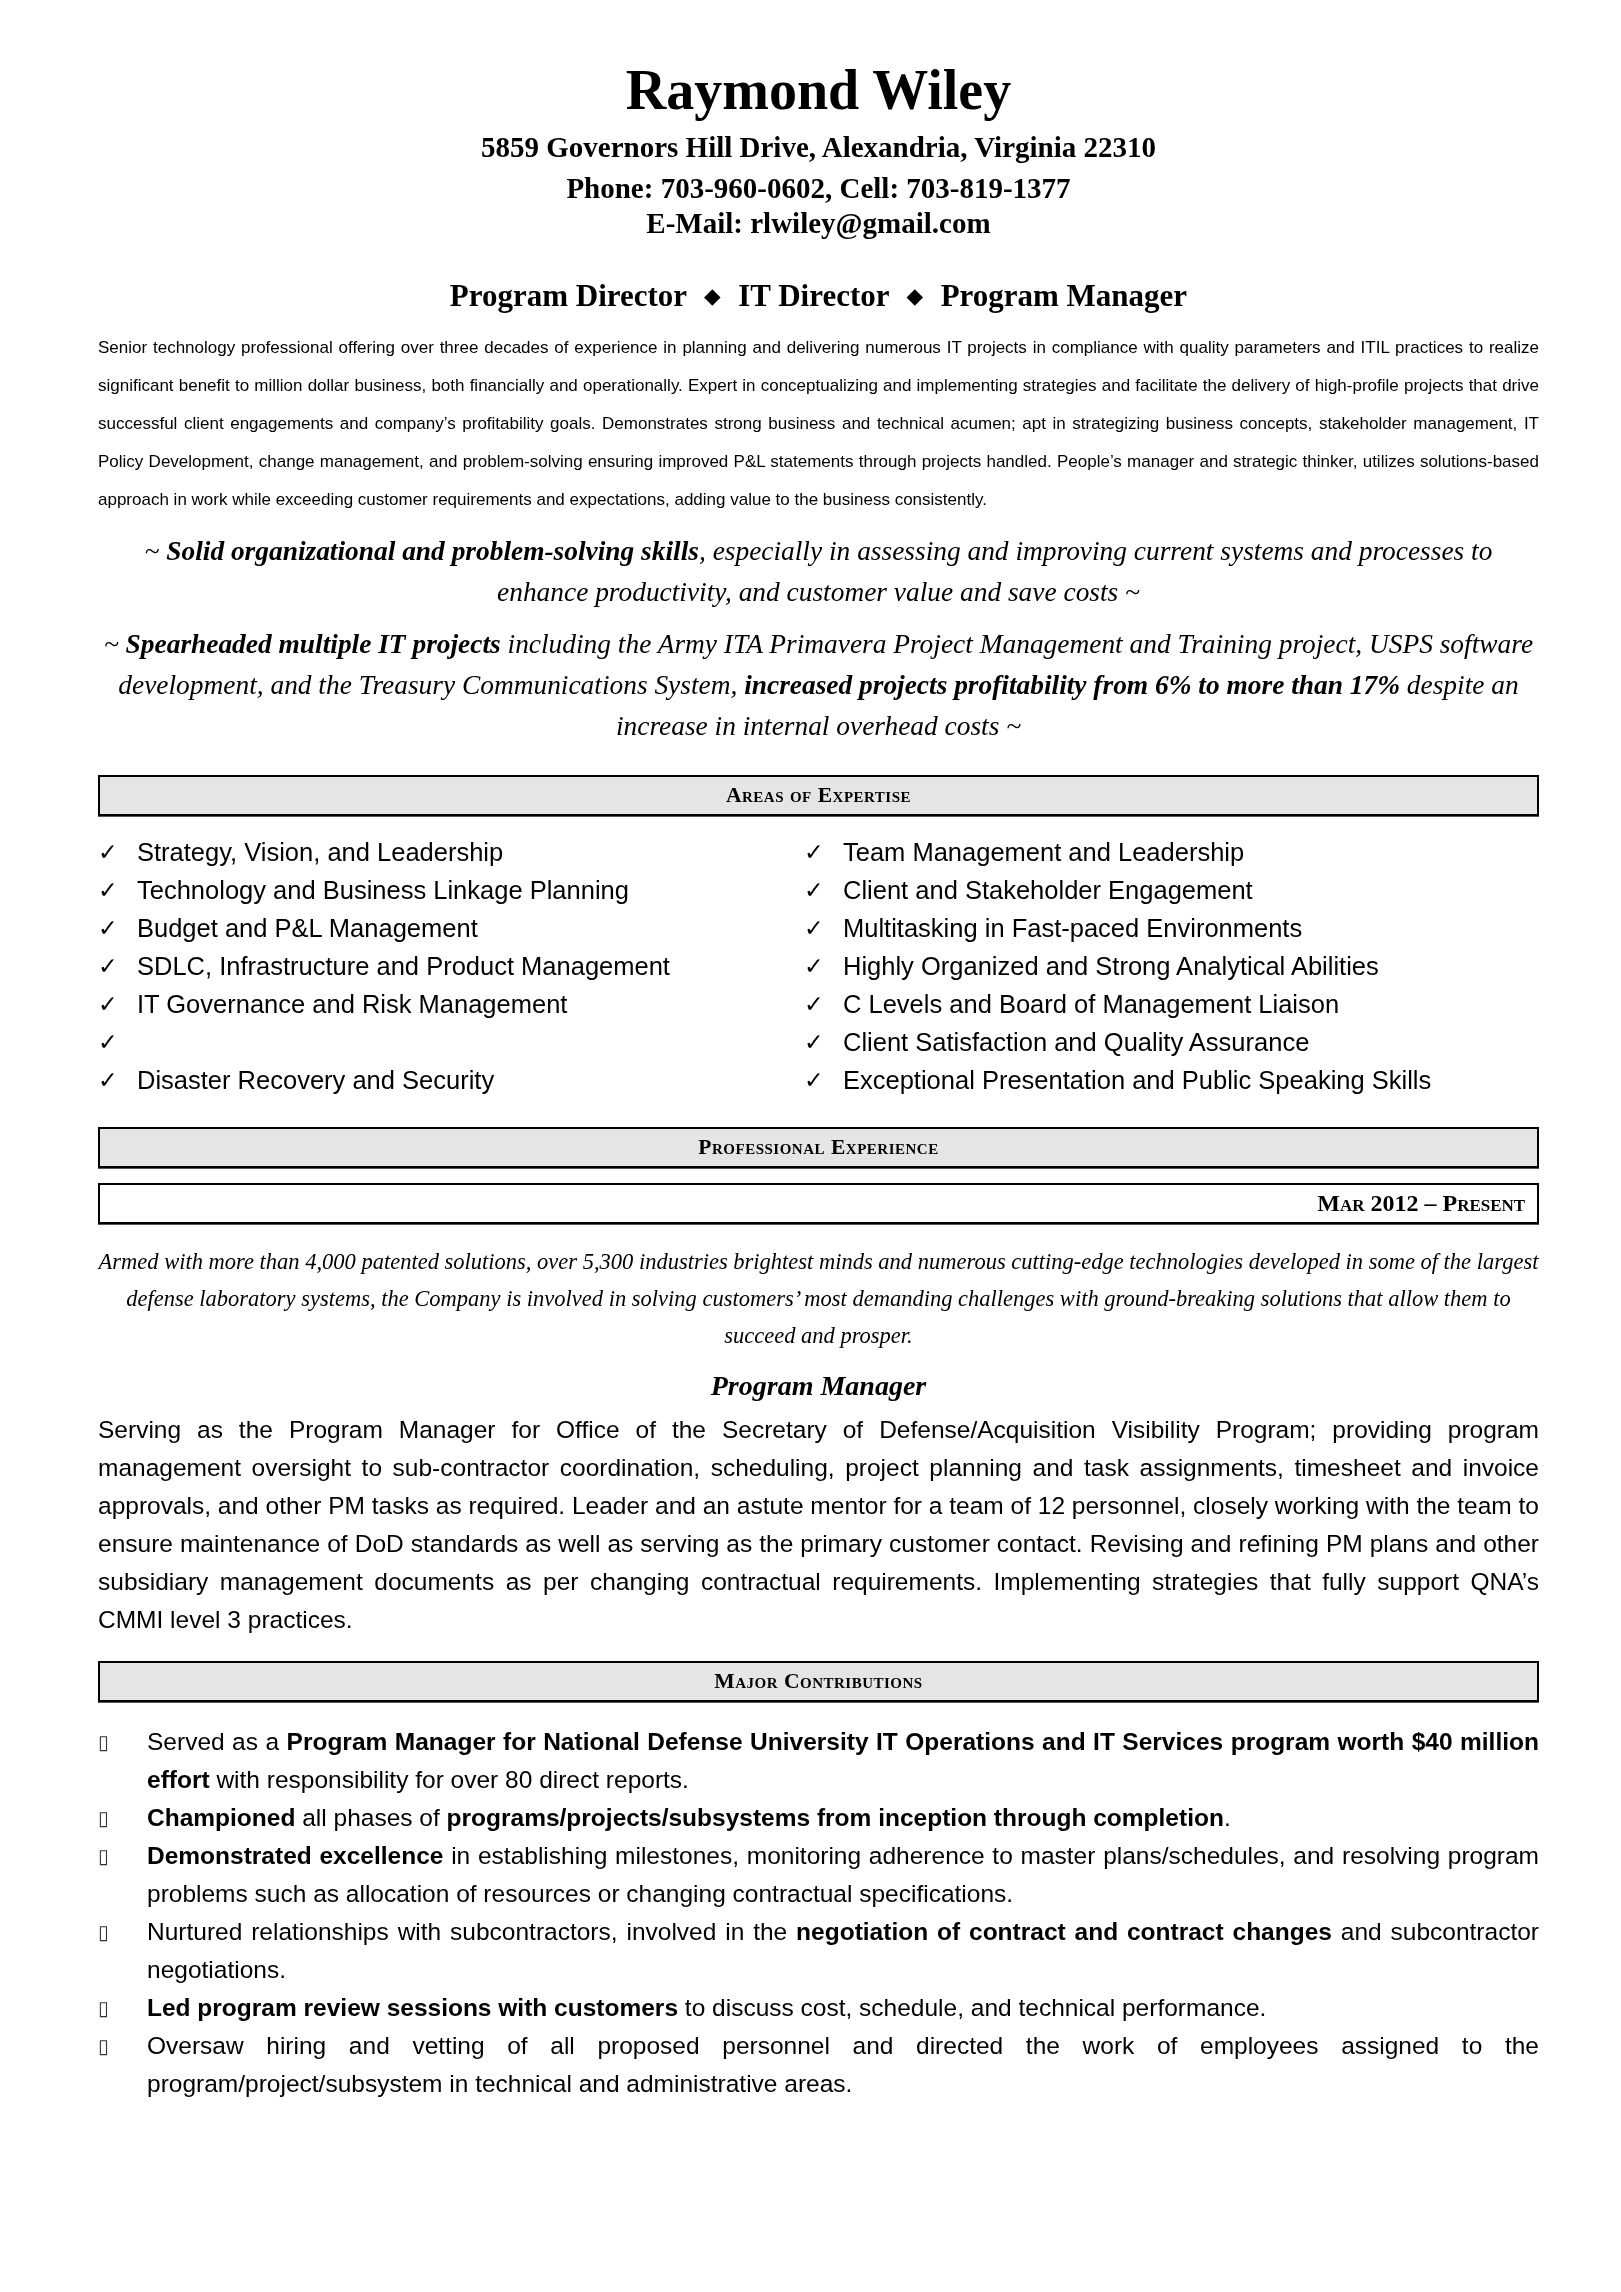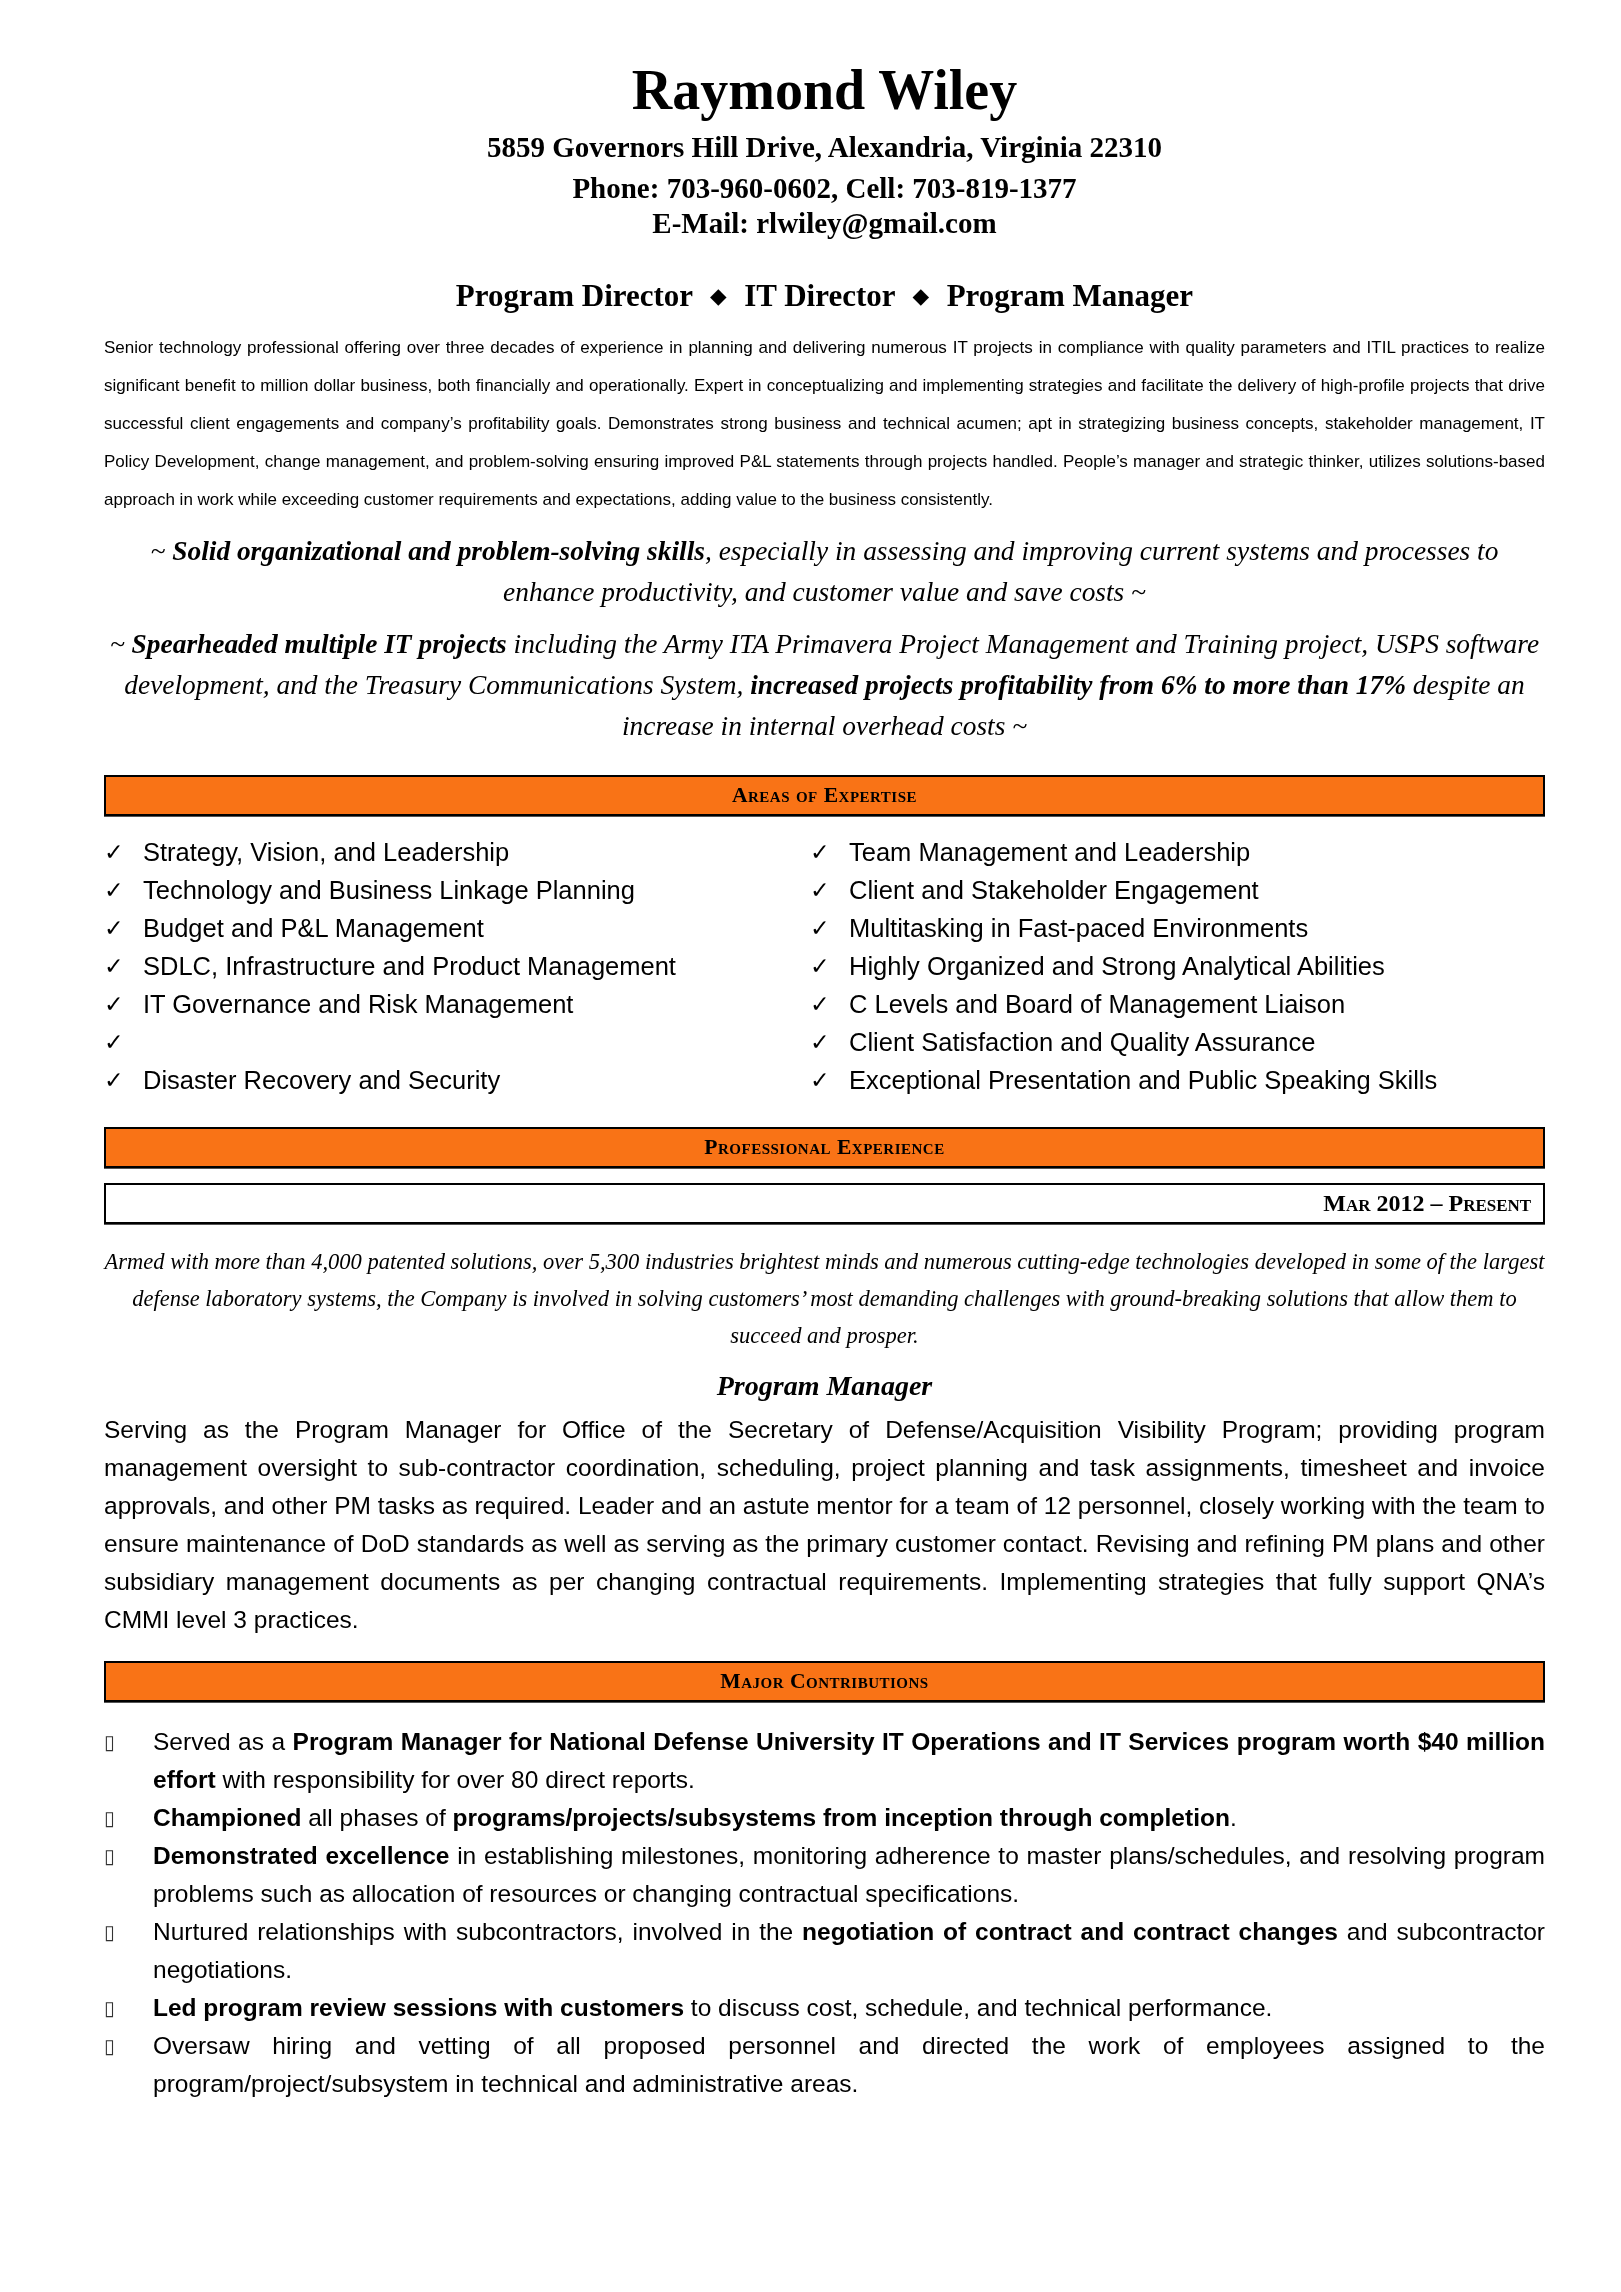--- a/index.html
+++ b/index.html
@@ -1,36 +1,36 @@
 <!DOCTYPE html>
 <html><head>
 <meta charset="utf-8">
 <style>
   html, body { margin:0; padding:0; background:#ffffff; }
   body { width:1621px; height:2293px; position:relative; color:#000; overflow:hidden; }
-  .page { position:absolute; left:104px; top:0; width:1441px; }
+  .page { position:absolute; left:98px; top:0; width:1441px; }
   .serif { font-family:"Liberation Serif", "DejaVu Serif", serif; }
   .sans { font-family:"Liberation Sans", "DejaVu Sans", sans-serif; }
 
   .name { text-align:center; font-weight:bold; font-size:56px; margin-top:57px; line-height:67px; }
   .contact { text-align:center; font-weight:bold; font-size:29px; line-height:35px; }
   .c1 { margin-top:5.9px; }
   .c2 { margin-top:5.9px; }
   .c3 { margin-top:0px; }
 
   .titles { text-align:center; font-weight:bold; font-size:31px; margin-top:35px; line-height:39px; }
   .titles .sep { font-size:21.6px; margin:0 9.8px; position:relative; top:-2.9px; }
 
   .summary { font-size:17px; line-height:38px; text-align:justify; margin-top:10px; text-align-last:left; }
 
   .quote { text-align:center; font-style:italic; font-size:27.4px; line-height:41px; }
   .q1 { margin-top:11.8px; }
   .q2 { margin-top:11.8px; }
 
-  .sec-header { border:2px solid #000; background:#f97316; text-align:center; height:37px; line-height:37px;
+  .sec-header { border:2px solid #000; background:#e5e5e5; text-align:center; height:37px; line-height:37px;
                 font-size:21.6px; font-weight:bold; font-variant:small-caps; letter-spacing:0.5px; box-shadow:0 1px 0 #555; }
   .sec-aoe { margin-top:27.4px; }
 
   .aoe-grid { display:flex; margin-top:17.6px; }
   .aoe-col { width:706px; }
   .aoe-col.right { margin-left:0; }
   .aoe-item { font-size:25.5px; line-height:38px; display:flex; }
   .aoe-item .check { width:39px; font-size:23.5px; }
 
   .sec-pe { margin-top:27.4px; }

